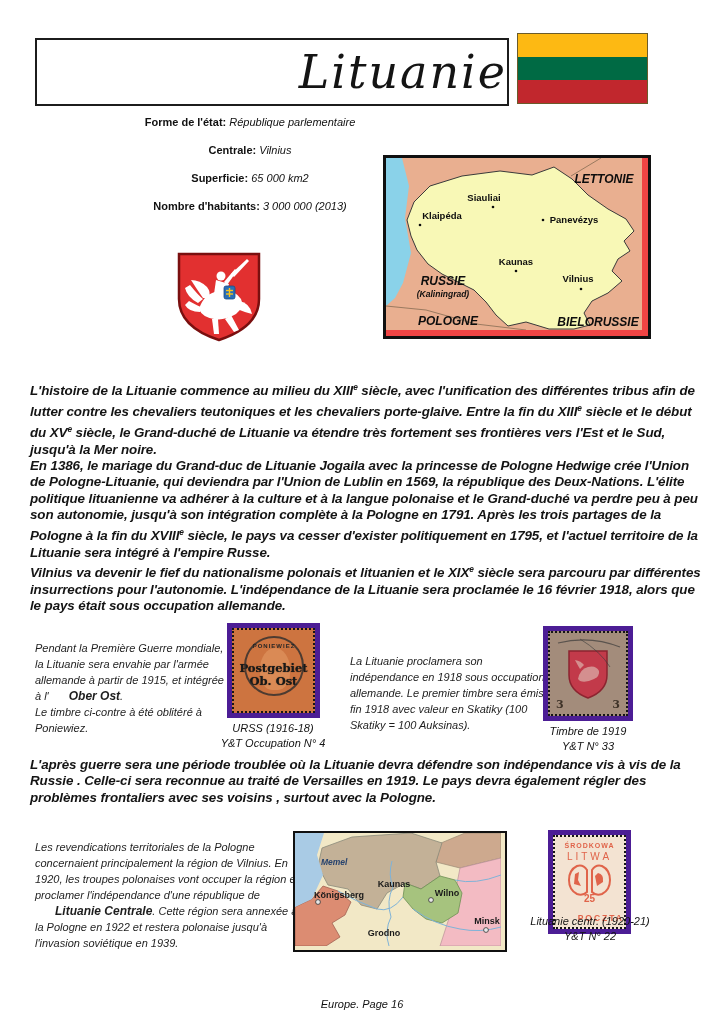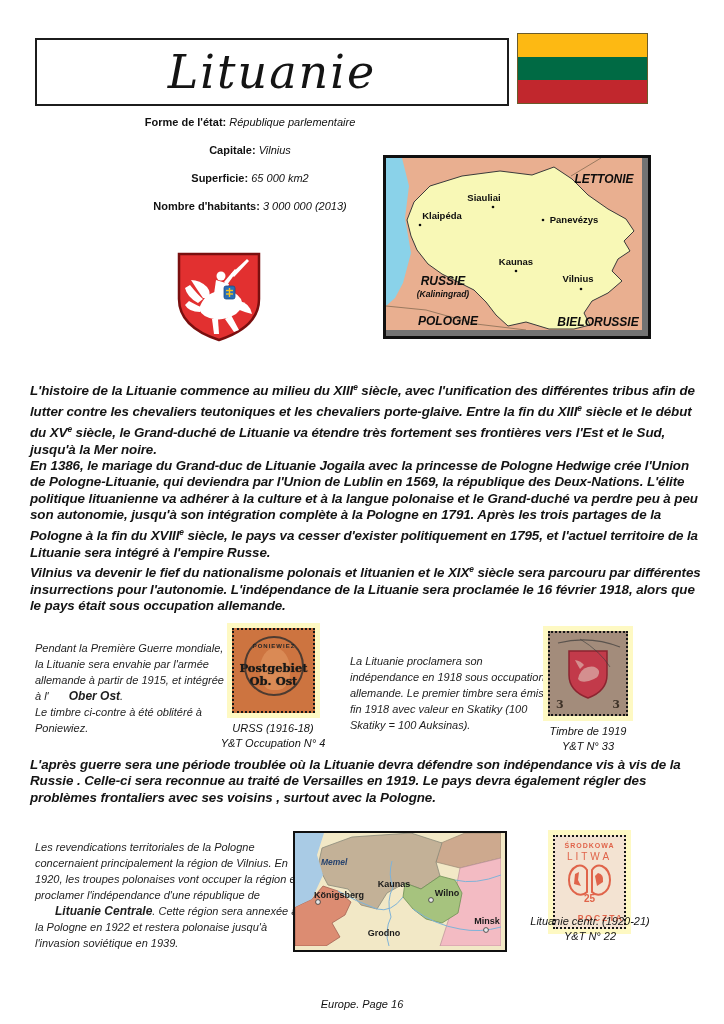--- a/index.html
+++ b/index.html
@@ -1,59 +1,59 @@
 <!DOCTYPE html>
 <html><head>
 <meta charset="utf-8">
 <style>
   html,body{margin:0;padding:0;background:#888;}
   #page{position:relative;width:724px;height:1024px;background:#ffffff;margin:0 auto;
         font-family:"Liberation Sans",sans-serif;color:#111;overflow:hidden;}
 
   
   .title-box{position:absolute;left:35px;top:38px;width:470px;height:64px;
-             border:2px solid #1c1c1c;background:#fff;display:flex;align-items:center;justify-content:center;}
+             border:2px solid #1c1c1c;background:#fff;display:flex;align-items:center;justify-content:flex-end;}
   .title-box h1{margin:0;font-family:"DejaVu Serif",serif;font-style:italic;font-weight:normal;
                 font-size:46px;letter-spacing:2px;color:#141414;}
 
   
   .flag{position:absolute;left:517px;top:33px;width:129px;height:69px;border:1px solid #6b5b2a;
         display:flex;flex-direction:column;}
   .flag div{flex:1;}
 
   
   .facts{position:absolute;left:55px;top:116px;width:390px;text-align:center;font-size:11px;line-height:13px;}
   .fact{margin-bottom:15px;}
   .fact b{font-weight:bold;}
   .fact i{font-style:italic;}
 
   
   .coat{position:absolute;left:174px;top:251px;width:90px;height:92px;}
 
   
-  .map1{position:absolute;left:383px;top:155px;width:262px;height:178px;border:3px solid #101010;background:#737373;}
+  .map1{position:absolute;left:383px;top:155px;width:262px;height:178px;border:3px solid #101010;background:#ef4444;}
   .map1 svg,.map2 svg{display:block;}
 
   
   .body-text{position:absolute;left:30px;width:678px;font-size:13.4px;line-height:16.4px;
              font-weight:bold;font-style:italic;color:#141414;letter-spacing:-0.1px;}
   .body-text sup{font-size:62%;}
   #para-history{top:379px;}
   #para-interwar{top:757px;}
 
   
   .note{position:absolute;font-size:11px;line-height:16px;font-style:italic;color:#1e1e1e;}
   .note b{font-weight:bold;font-size:12px;padding-left:20px;}
   #note-ww1{left:35px;top:640px;width:198px;}
   #note-indep{left:350px;top:637px;width:196px;margin-top:16px;}
   #note-claims{left:35px;top:839px;width:264px;}
   .rp{margin:0;}
 
   
-  .stamp-frame{position:absolute;background:#fef9c3;padding:5px;box-sizing:border-box;}
+  .stamp-frame{position:absolute;background:#4c1d95;padding:5px;box-sizing:border-box;}
   #stamp1{left:227px;top:623px;width:93px;height:95px;}
   #stamp2{left:543px;top:626px;width:90px;height:95px;}
   #stamp3{left:548px;top:830px;width:83px;height:104px;}
   .stamp-inner{position:relative;width:100%;height:100%;box-sizing:border-box;}
   #stamp1 .stamp-inner{background:#cd7440;border:2px dotted #151515;}
   #stamp2 .stamp-inner{background:#a38c7b;border:2px dotted #151515;}
   #stamp3 .stamp-inner{background:#f3e3d2;border:2px dotted #151515;}
 
   .postmark{position:absolute;left:10px;top:6px;width:56px;height:56px;border:2px solid rgba(45,45,45,.8);
             border-radius:50%;}
@@ -96,21 +96,21 @@
   </div>
 
   <div class="flag">
     <div style="background:#FDB913;"></div>
     <div style="background:#006A44;"></div>
     <div style="background:#C1272D;"></div>
   </div>
 
   <div class="facts">
     <div class="fact"><b>Forme de l'état:</b> <i>République parlementaire</i></div>
-    <div class="fact"><b>Capitale:</b> <i>Vilnius</i></div>
+    <div class="fact"><b>Centrale:</b> <i>Vilnius</i></div>
     <div class="fact"><b>Superficie:</b> <i>65 000 km2</i></div>
     <div class="fact"><b>Nombre d'habitants:</b> <i>3 000 000 (2013)</i></div>
   </div>
 
   <div class="coat">
     <svg width="90" height="92" viewBox="0 0 90 92">
       <path d="M5,3 H85 V48 Q85 76 45 89 Q5 76 5 48 Z" fill="#E23030" stroke="#7a0f0f" stroke-width="2.5"></path>
       <g fill="#ffffff">
         <path d="M25,58 Q30,42 45,40 Q61,38 67,48 Q71,56 62,63 Q50,70 40,68 Q28,66 25,58 Z"></path>
         <path d="M29,47 Q22,37 17,29 Q26,29 33,36 Q37,41 35,47 Z"></path>

